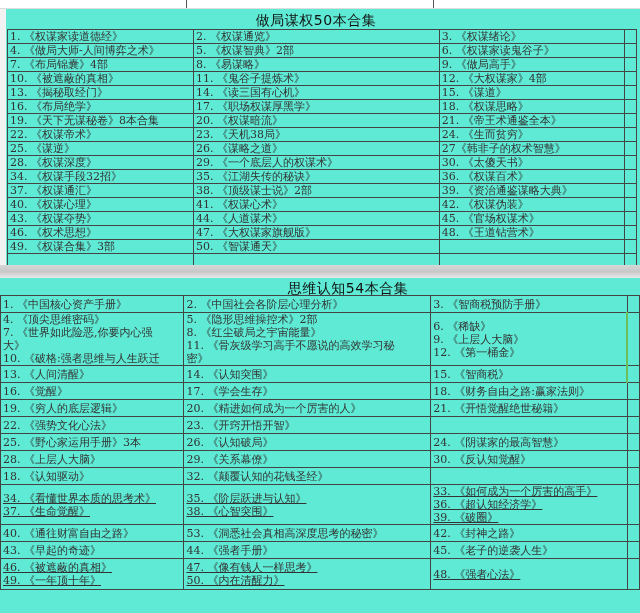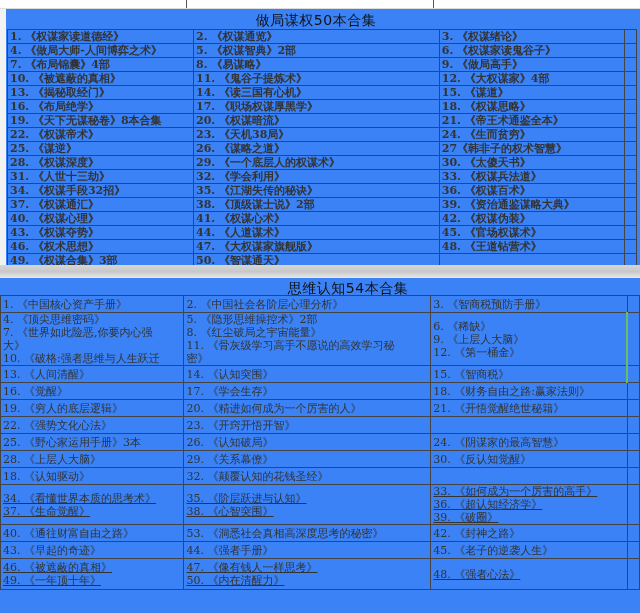--- a/index.html
+++ b/index.html
@@ -10,40 +10,40 @@
     color:#222;
     position:relative;
   }
   .topstrip {
     position:absolute; left:0; top:0; width:640px; height:8px;
     background:#fff; border-bottom:1px solid #ddd;
   }
   .topstrip .v1 { position:absolute; left:186px; top:0; width:1px; height:8px; background:#555; }
   .topstrip .v2 { position:absolute; left:433px; top:0; width:1px; height:8px; background:#555; }
   .sheet {
-    position:absolute; background:#3b82f6;
+    position:absolute; background:#5eead4;
   }
   .sheet1 { left:6px; top:9px; width:634px; height:256px; }
   .sheet2 { left:0; top:278px; width:640px; height:335px; }
   .sep {
     position:absolute; left:0; top:265px; width:640px; height:13px;
     background:linear-gradient(#d7d7d7,#c8c8c8 50%,#e8e8e8);
   }
   .title {
     position:absolute; text-align:center;
     font-family:"DejaVu Sans","Liberation Sans",sans-serif;
     font-size:14px; color:#111; letter-spacing:0.5px;
   }
   .sheet1 .title { left:0; top:3px; width:620px; }
   .sheet2 .title { left:0; top:2px; width:640px;margin-left:28px; }
   table {
     position:absolute; border-collapse:collapse; table-layout:fixed;
     font-size:11px; line-height:13px;
   }
-  .sheet1 table { left:1px; top:20px; width:630px;font-weight:bold; }
+  .sheet1 table { left:1px; top:20px; width:630px; }
   .sheet2 table { left:0; top:17px; width:640px;border-radius:20px; }
   td {
     border:1px solid #444; padding:0 2px; vertical-align:middle;
     white-space:nowrap; overflow:hidden; color:#333;
   }
   .sheet1 td { height:12.5px; padding-top:0; padding-bottom:0; }
   .sheet2 td { height:16px; }
   .sheet2 td.tall { height:44px; white-space:normal; }
   .sheet2 td.mid { height:36px;text-decoration:underline; }
   .sheet2 td.med { height:30px;text-decoration:underline; }
@@ -129,26 +129,20 @@
           <td>27《韩非子的权术智慧》</td>
           <td></td>
         </tr>
         <tr>
           <td>28. 《权谋深度》</td>
           <td>29. 《一个底层人的权谋术》</td>
           <td>30. 《太傻天书》</td>
           <td></td>
         </tr>
         <tr>
-          <td>31. 《人世十三劫》</td>
-          <td>32. 《学会利用》</td>
-          <td>33. 《权谋兵法道》</td>
-          <td></td>
-        </tr>
-        <tr>
           <td>34. 《权谋手段32招》</td>
           <td>35. 《江湖失传的秘诀》</td>
           <td>36. 《权谋百术》</td>
           <td></td>
         </tr>
         <tr>
           <td>37. 《权谋通汇》</td>
           <td>38. 《顶级谋士说》2部</td>
           <td>39. 《资治通鉴谋略大典》</td>
           <td></td>

